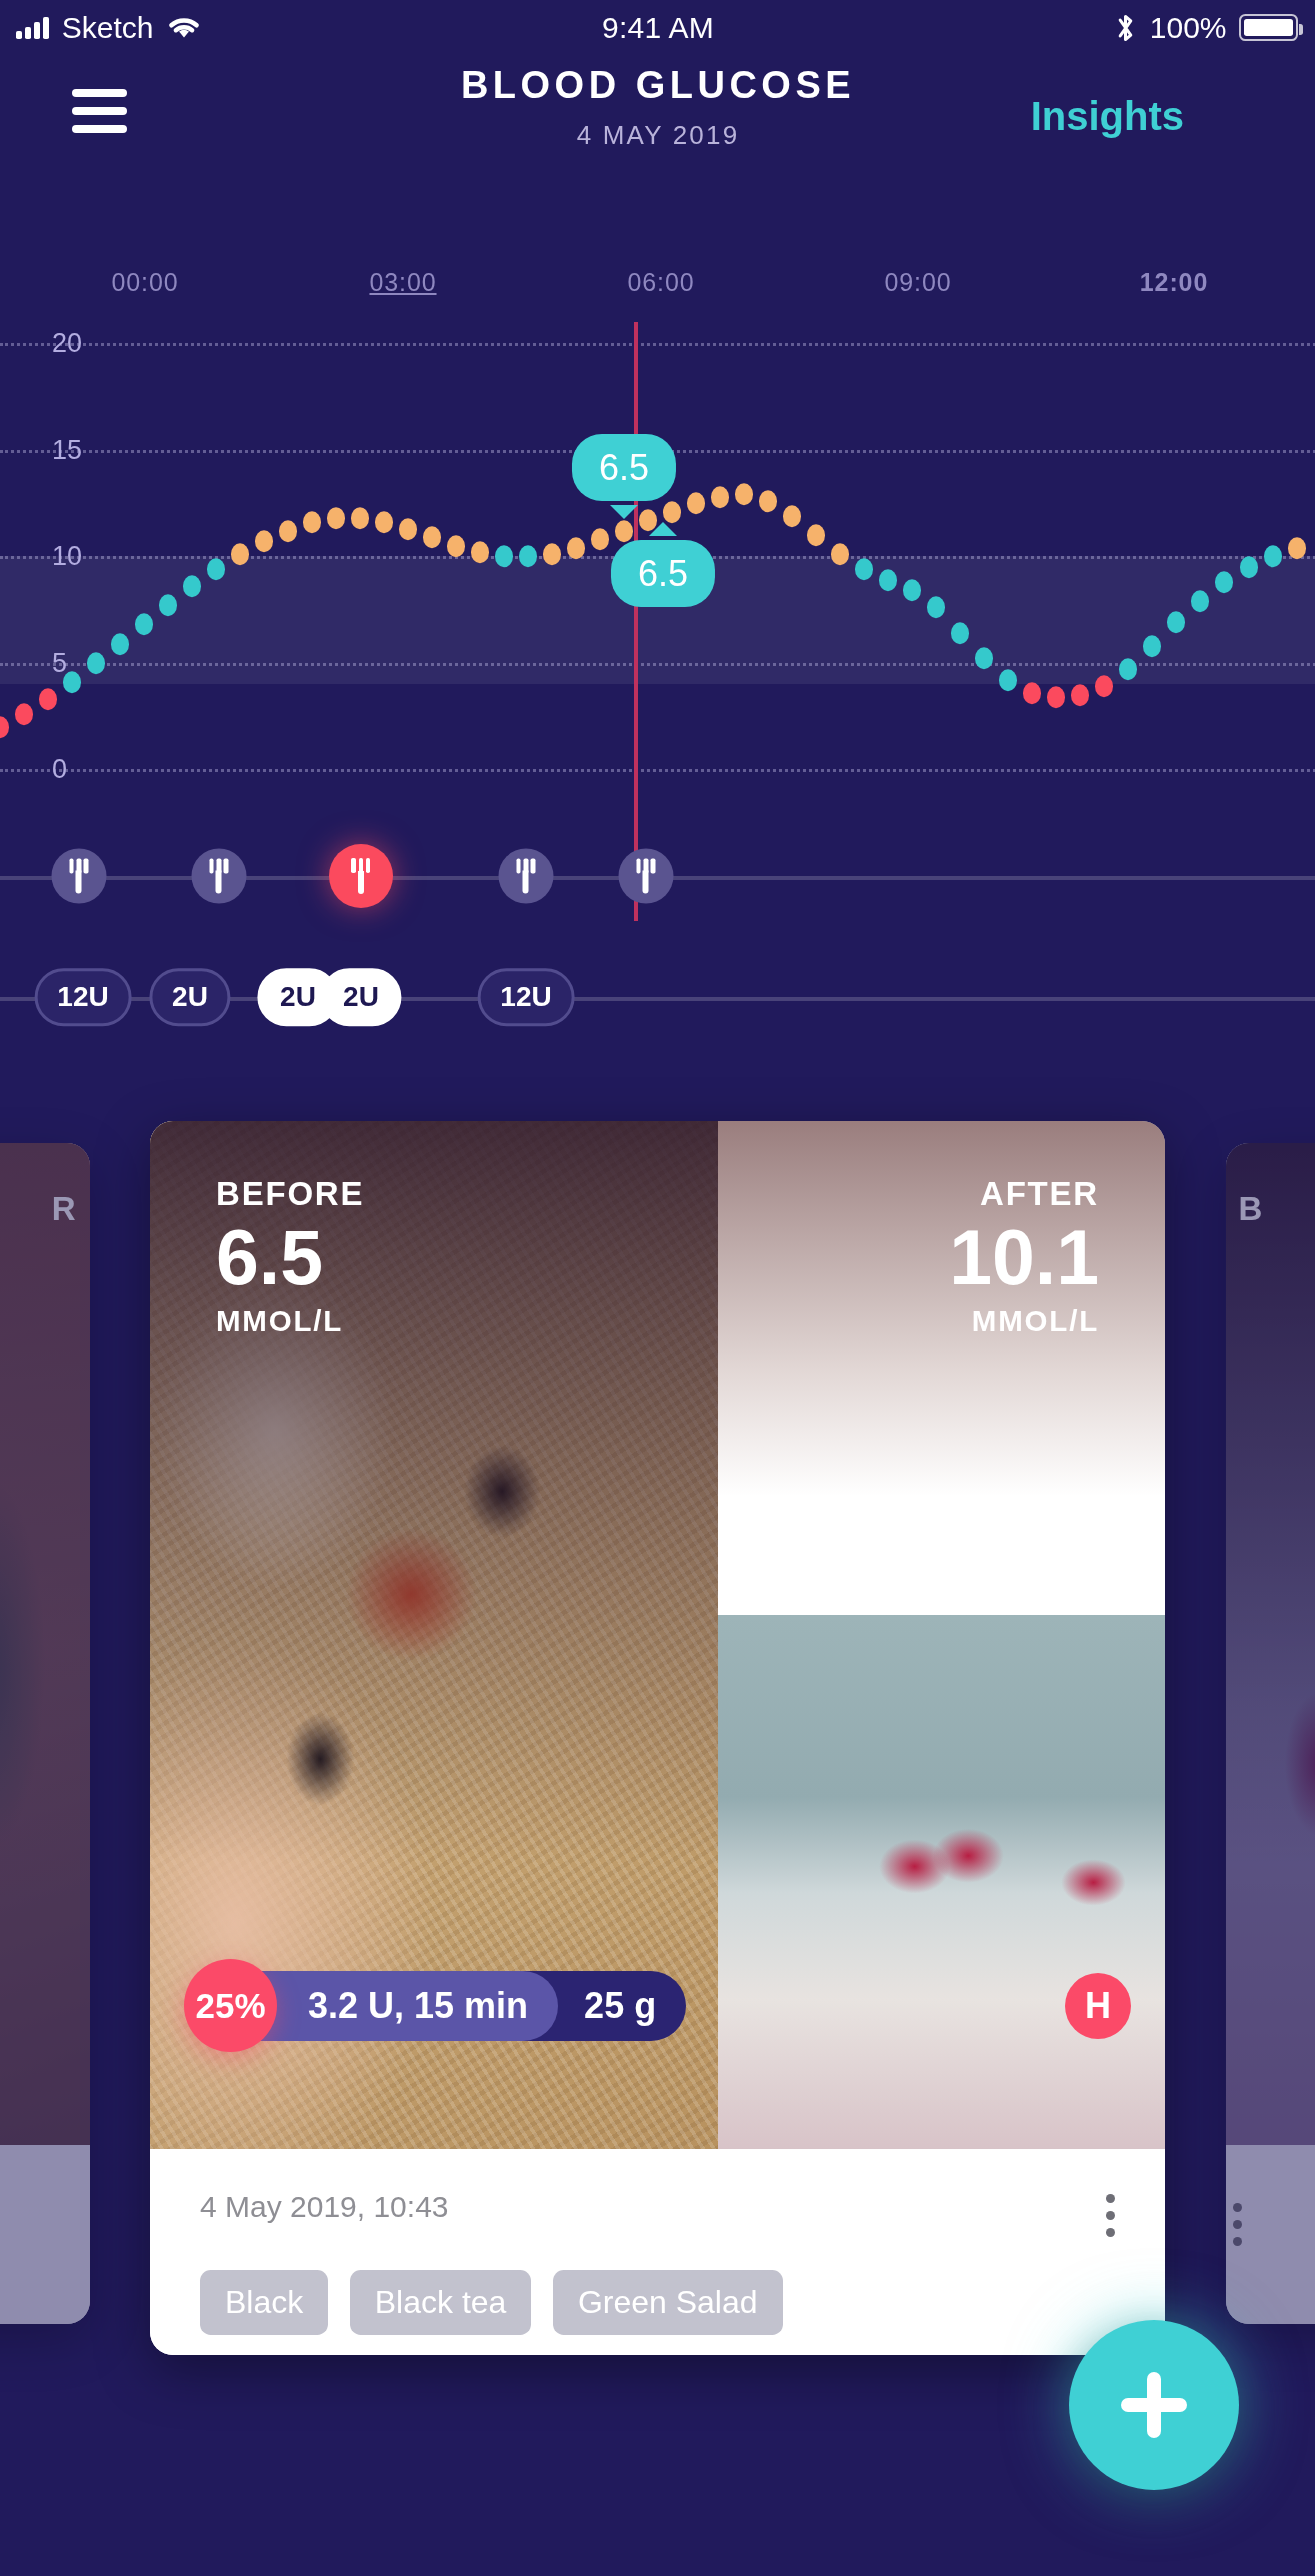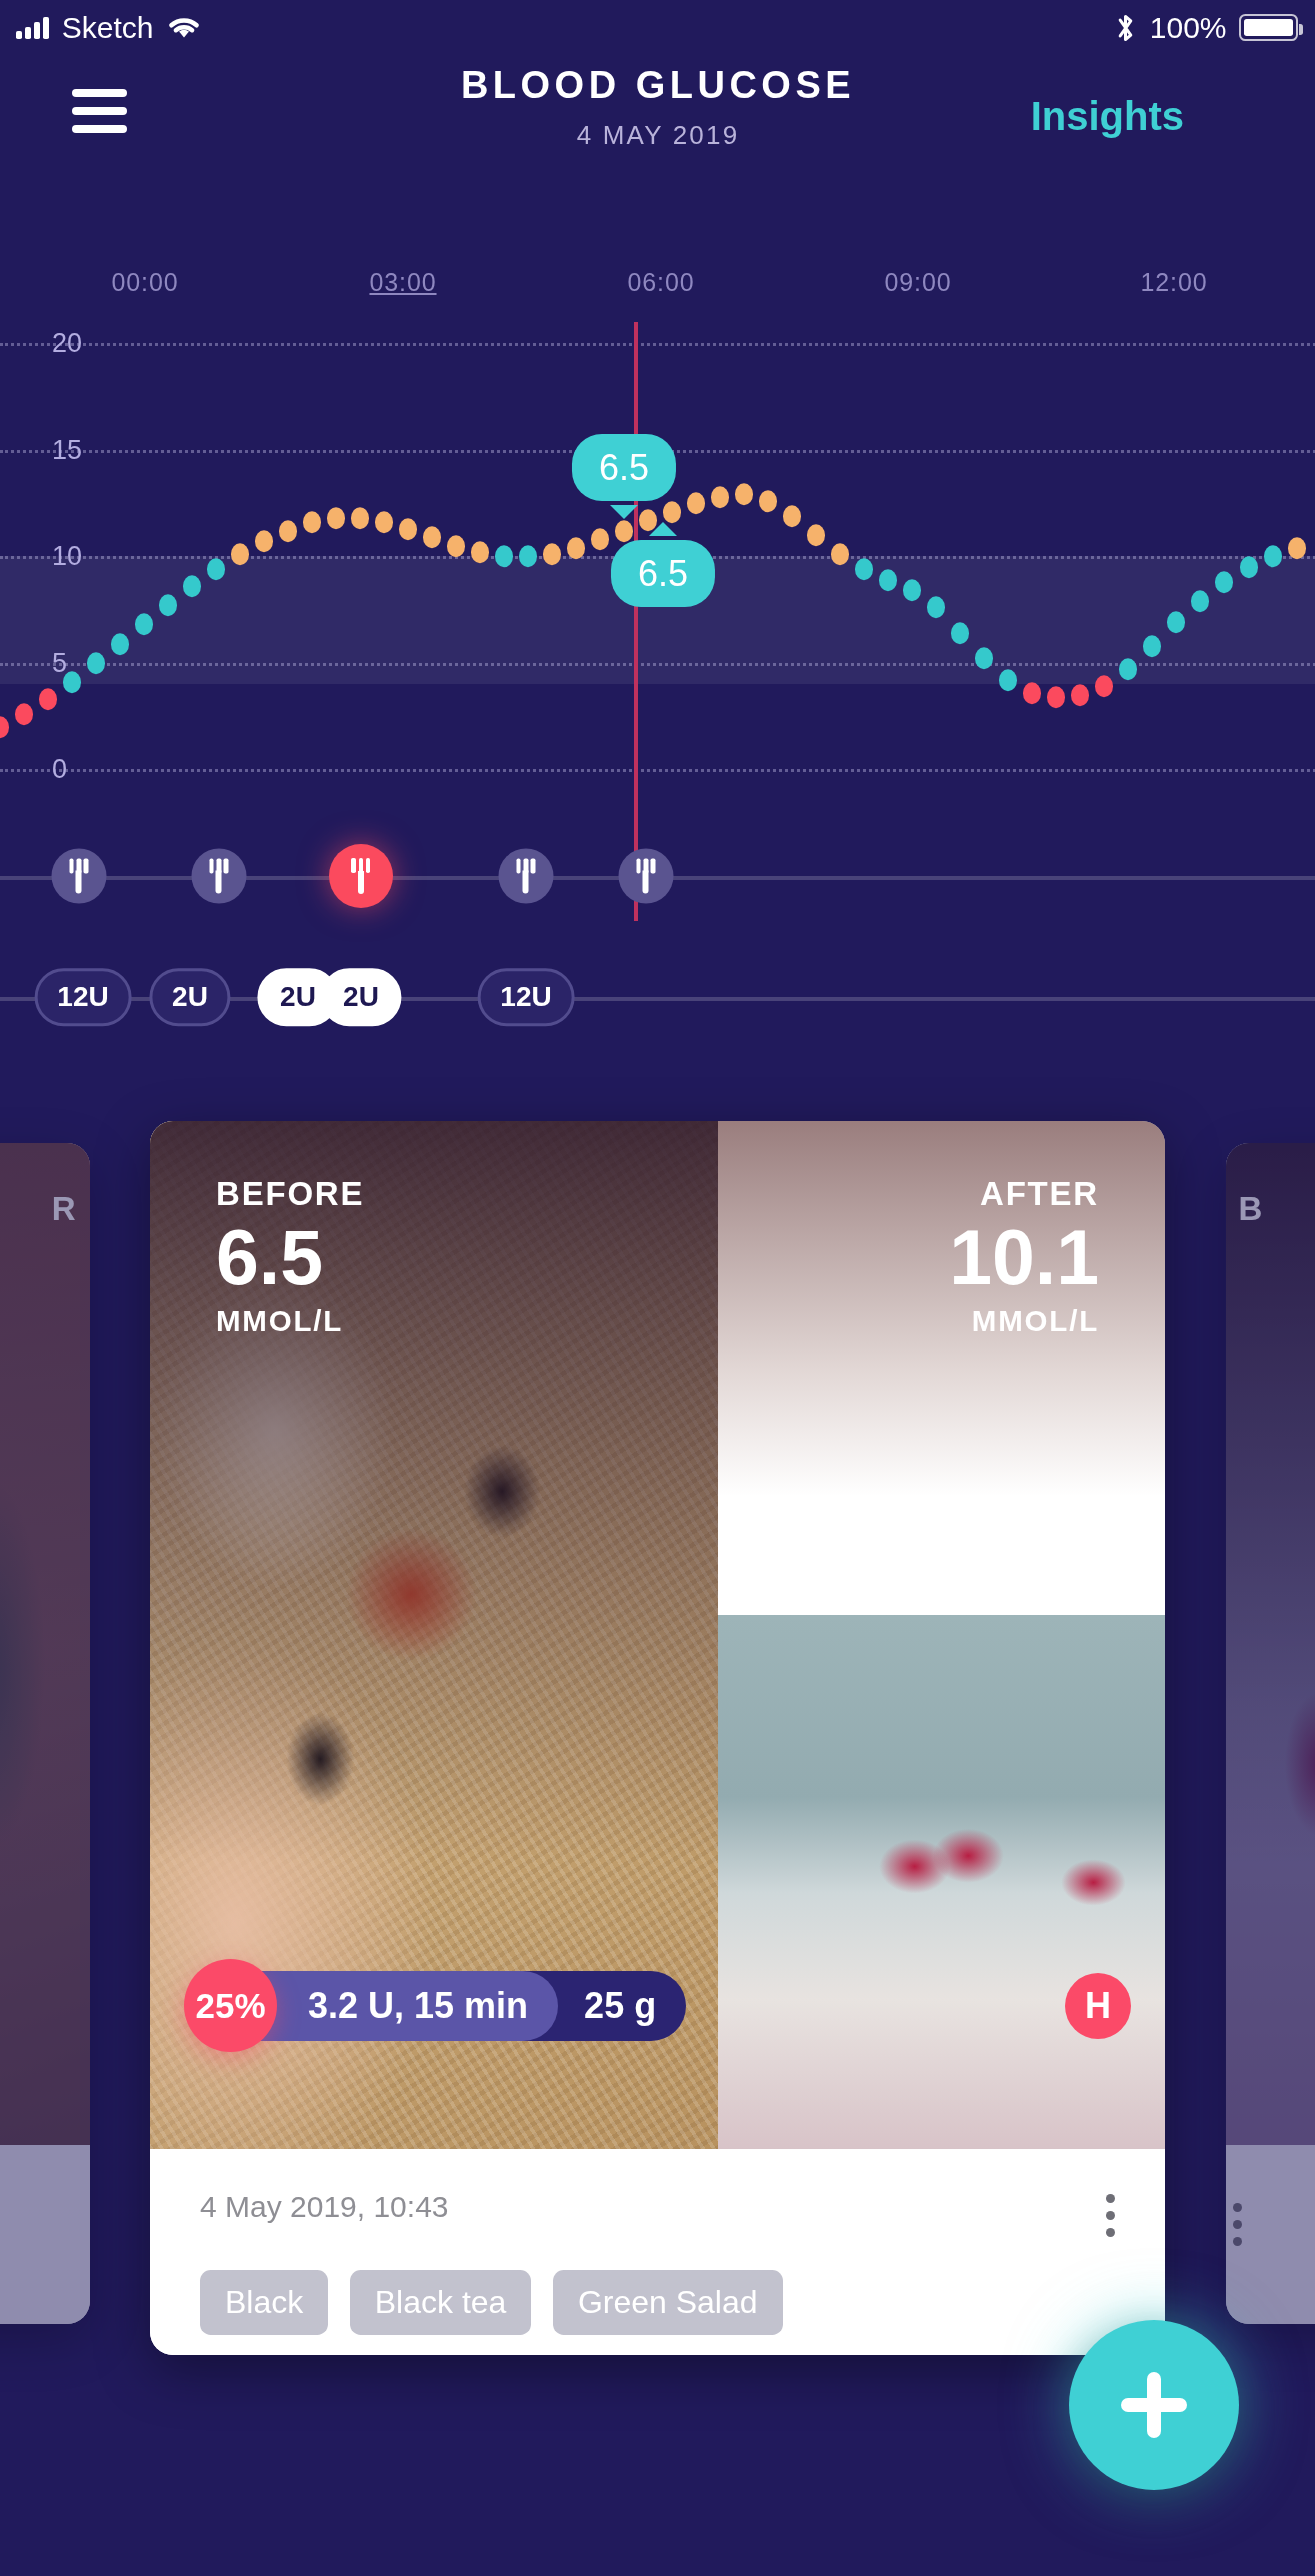--- a/index.html
+++ b/index.html
@@ -192,20 +192,21 @@
           <i></i>
           <i></i>
         </span>
       <span class="sb-carrier">Sketch</span>
       <svg width="36" height="27" viewBox="0 0 40 30">
         <path d="M20 26 L14.5 19.5 A9 9 0 0 1 25.5 19.5 Z" fill="#fff"></path>
         <path d="M6 12.5 A21 21 0 0 1 34 12.5" stroke="#fff" stroke-width="5" fill="none" stroke-linecap="round"></path>
         <path d="M11 18 A14 14 0 0 1 29 18" stroke="#fff" stroke-width="5" fill="none" stroke-linecap="round"></path>
       </svg>
     </div>
+    <div class="sb-center">9:41 AM</div>
     <div class="sb-right">
       <svg width="23" height="32" viewBox="0 0 26 36">
         <path d="M7 9 L19 26 L13 31 L13 5 L19 10 L7 27" stroke="#fff" stroke-width="3.4" fill="none" stroke-linejoin="round" stroke-linecap="round"></path>
       </svg>
       <span class="batt-pct">100%</span>
       <span class="batt">
           <b></b>
         </span>
     </div>
   </div>
@@ -222,21 +223,21 @@
     </div>
     <div class="insights">Insights</div>
   </div>
 
   <div class="chart">
     <div class="xaxis" id="xaxis">
         <span style="left: 145px;">00:00</span>
         <span style="left: 403px; text-decoration: underline;">03:00</span>
         <span style="left: 661px;">06:00</span>
         <span style="left: 918px;">09:00</span>
-        <span style="left: 1174px;">12:00</span>
+        <span style="left: 1174px; font-weight: bold;">12:00</span>
       </div>
     <div class="plot" id="plot">
         <div class="band" style="top: 234px; height: 128px;"></div>
         <div class="grid" style="top: 21px;"></div>
         <div class="ylab" style="top: 21px;">20</div>
         <div class="grid" style="top: 128px;"></div>
         <div class="ylab" style="top: 128px;">15</div>
         <div class="grid" style="top: 234px;"></div>
         <div class="ylab" style="top: 234px;">10</div>
         <div class="grid" style="top: 341px;"></div>

